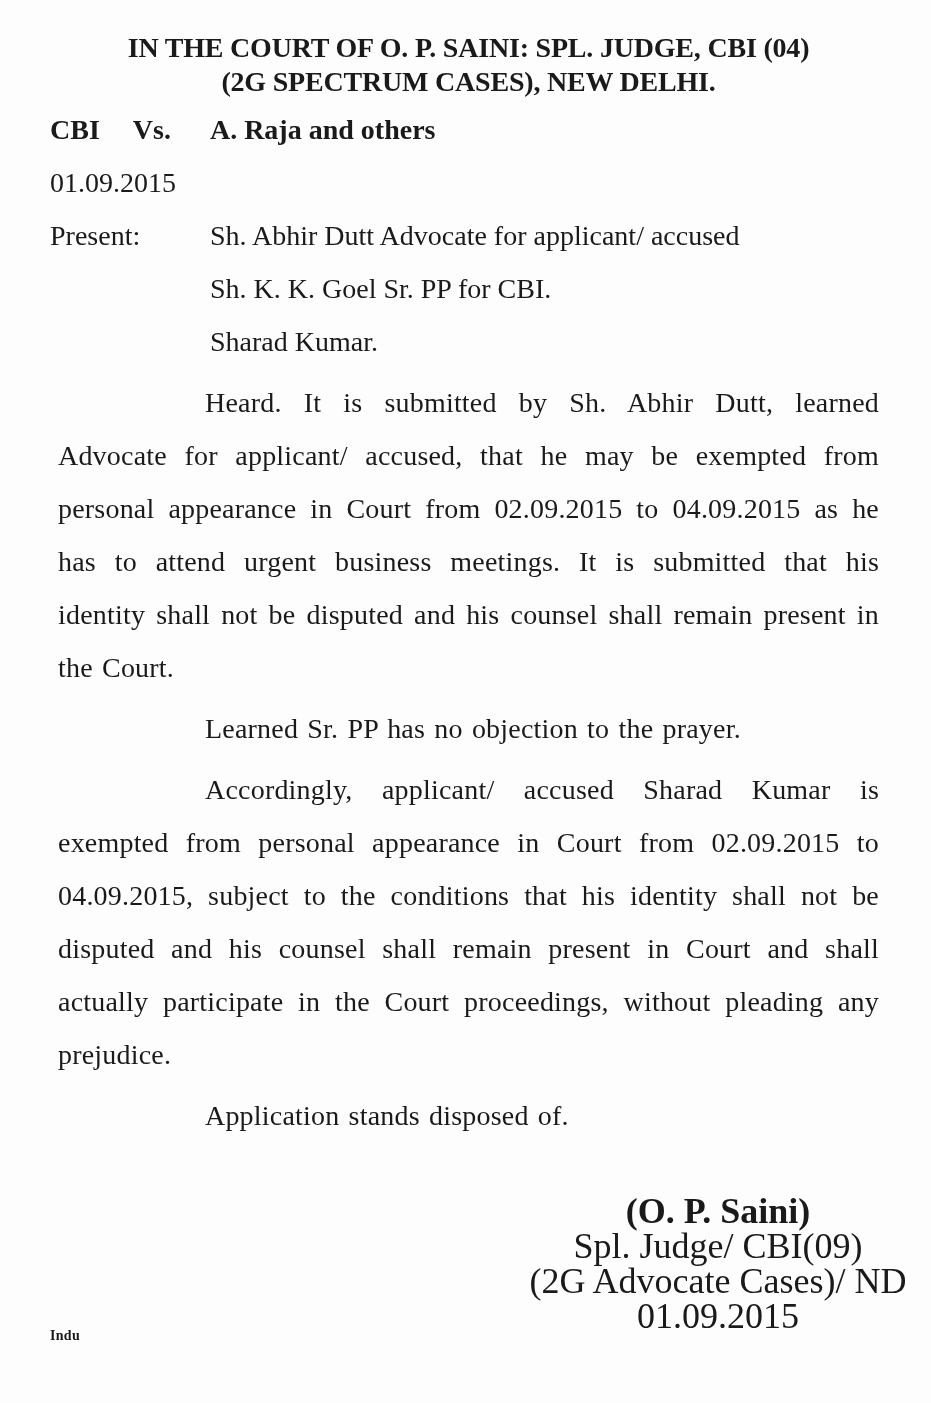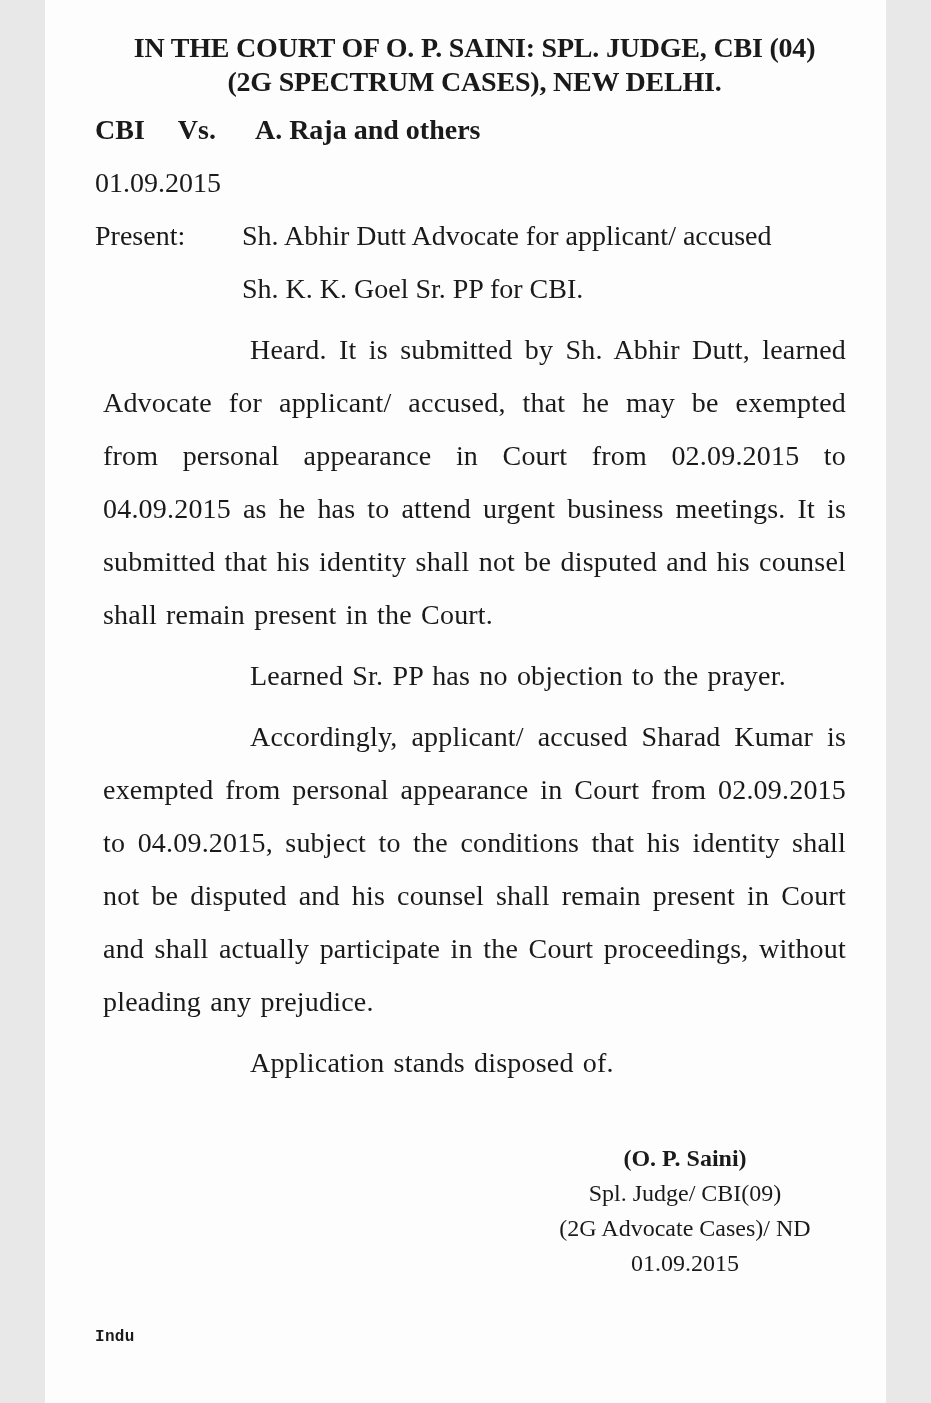--- a/index.html
+++ b/index.html
@@ -2,29 +2,29 @@
 <html><head>
 <meta charset="utf-8">
 <style>
   html, body {
     margin: 0;
     padding: 0;
     background: #e8e8e8;
   }
   .page {
     position: relative;
-    width: 841px;
+    width: 931px;
     height: 1403px;
     margin: 0 auto;
     background: #fdfdfd;
     color: #1a1a1a;
     font-family: "Liberation Serif", "DejaVu Serif", serif;
     font-size: 28px;
     box-sizing: border-box;
-    padding: 31px 32px 0 50px;
+    padding: 31px 44px 0 50px;
     overflow: hidden;
   }
 
   
   .court-header {
     text-align: center;
     font-weight: bold;
     font-size: 28px;
     line-height: 34px;
     letter-spacing: -0.2px;
@@ -40,20 +40,21 @@
     font-weight: bold;
   }
   .case-title .versus {
     display: inline-block;
     margin: 0 39px 0 33px;
   }
 
   .present-block {
     display: flex;
     align-items: flex-start;
+    gap: 13px;
   }
   .present-label {
     width: 147px;
     flex-shrink: 0;
   }
   .present-lines {
     flex: 1;
   }
 
   .body-para {
@@ -63,34 +64,33 @@
     word-spacing: 2px;
     letter-spacing: 0.2px;
   }
 
   
   .signature-block {
     width: 380px;
     margin: 52px -21px 12px auto;
     text-align: center;
     line-height: 35px;
-    font-size: 24px;
+    font-size: 36px;
   }
   .signature-name {
     font-weight: bold;
   }
 
   .stenographer {
     position: absolute;
     left: 50px;
     top: 1328px;
-    font-size: 16px;
+    font-size: 14px;
     font-weight: bold;
     letter-spacing: 0.3px;
-    font-family: Liberation Mono, monospace;
   }
 </style>
 </head>
 <body>
 
 <div class="page">
 
   <div class="court-header">
     <div>IN THE COURT OF O. P. SAINI: SPL. JUDGE, CBI (04)</div>
     <div>(2G SPECTRUM CASES), NEW DELHI.</div>
@@ -103,20 +103,21 @@
       <span>CBI</span><span class="versus">Vs.</span><span>A. Raja and others</span>
     </div>
 
     <div class="order-date">01.09.2015</div>
 
     <div class="present-block">
       <div class="present-label">Present:</div>
       <div class="present-lines">
         <div>Sh. Abhir Dutt Advocate for applicant/ accused</div>
         <div>Sh. K. K. Goel Sr. PP for CBI.</div>
+        <div>Sharad Kumar.</div>
       </div>
     </div>
 
     <p class="body-para">Heard. It is submitted by Sh. Abhir Dutt, learned Advocate for applicant/ accused, that he may be exempted from personal appearance in Court from 02.09.2015 to 04.09.2015 as he has to attend urgent business meetings. It is submitted that his identity shall not be disputed and his counsel shall remain present in the Court.</p>
 
     <p class="body-para">Learned Sr. PP has no objection to the prayer.</p>
 
     <p class="body-para">Accordingly, applicant/ accused Sharad Kumar is exempted from personal appearance in Court from 02.09.2015 to 04.09.2015, subject to the conditions that his identity shall not be disputed and his counsel shall remain present in Court and shall actually participate in the Court proceedings, without pleading any prejudice.</p>
 
     <p class="body-para">Application stands disposed of.</p>

